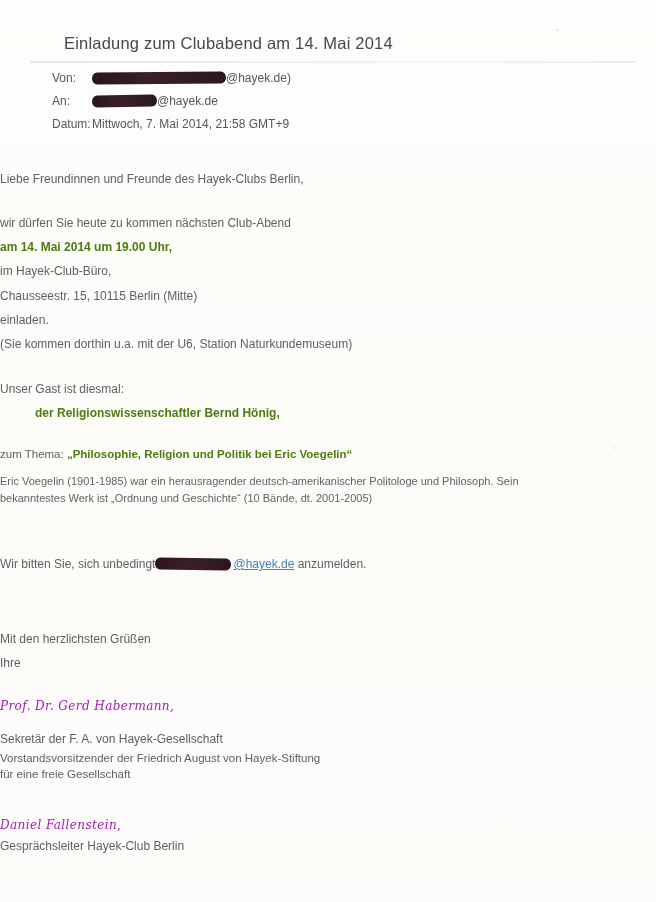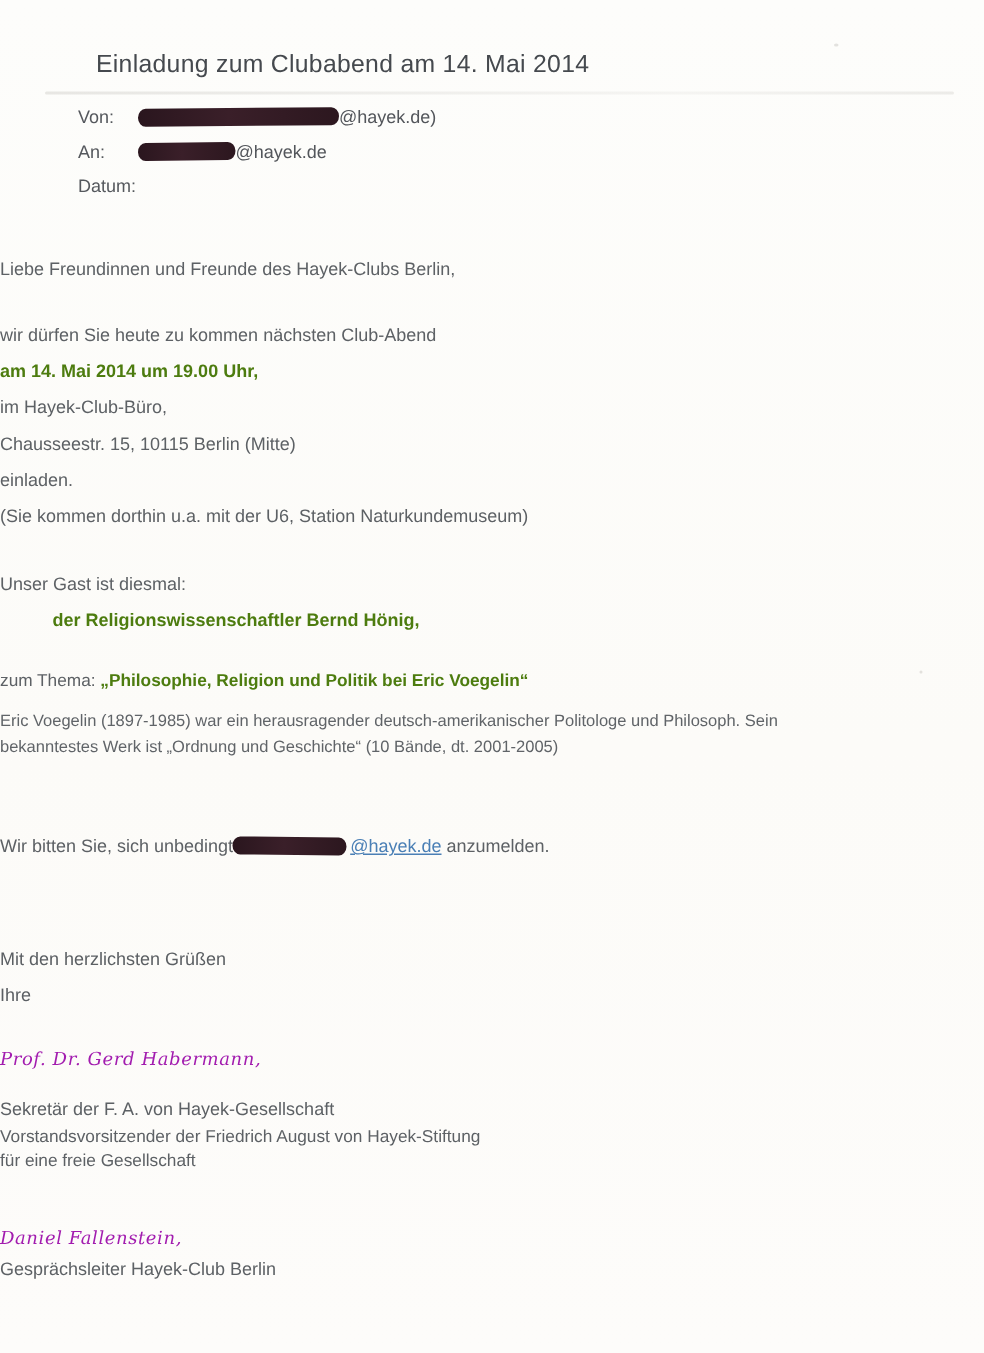--- a/index.html
+++ b/index.html
@@ -91,37 +91,38 @@
 </div>
 
 <div class="meta-row r2">
   <span class="meta-label">An:</span>
   <span class="redact to"></span>
   <span>@hayek.de</span>
 </div>
 
 <div class="meta-row r3">
   <span class="meta-label">Datum:</span>
+  <span>Mittwoch, 7. Mai 2014, 21:58 GMT+9</span>
 </div>
 
 <div class="line l-salutation">Liebe Freundinnen und Freunde des Hayek-Clubs Berlin,</div>
 <div class="line l-intro">wir dürfen Sie heute zu kommen nächsten Club-Abend</div>
 <div class="line l-date bold">am 14. Mai 2014 um 19.00 Uhr,</div>
 <div class="line l-venue">im Hayek-Club-Büro,</div>
 <div class="line l-address">Chausseestr. 15, 10115 Berlin (Mitte)</div>
 <div class="line l-invite">einladen.</div>
 <div class="line l-directions">(Sie kommen dorthin u.a. mit der U6, Station Naturkundemuseum)</div>
 <div class="line l-guestintro">Unser Gast ist diesmal:</div>
 <div class="line l-guestname bold">der Religionswissenschaftler Bernd Hönig,</div>
 
 <div class="line l-topic">
   <span>zum Thema: </span><span class="bold">„Philosophie, Religion und Politik bei Eric Voegelin“</span>
 </div>
 
-<div class="line l-bio1 bio">Eric Voegelin (1897-1985) war ein herausragender deutsch-amerikanischer Politologe und Philosoph. Sein</div>
+<div class="line l-bio1 bio">Eric Voegelin (1901-1985) war ein herausragender deutsch-amerikanischer Politologe und Philosoph. Sein</div>
 <div class="line l-bio2 bio">bekanntestes Werk ist „Ordnung und Geschichte“ (10 Bände, dt. 2001-2005)</div>
 
 <div class="line l-rsvp">
   <span>Wir bitten Sie, sich unbedingt unter</span>
   <span class="redact rsvp"></span><a class="rsvp-link">@hayek.de</a><span> anzumelden.</span>
 </div>
 
 <div class="line l-closing small">Mit den herzlichsten Grüßen</div>
 <div class="line l-closing2 small">Ihre</div>
 

